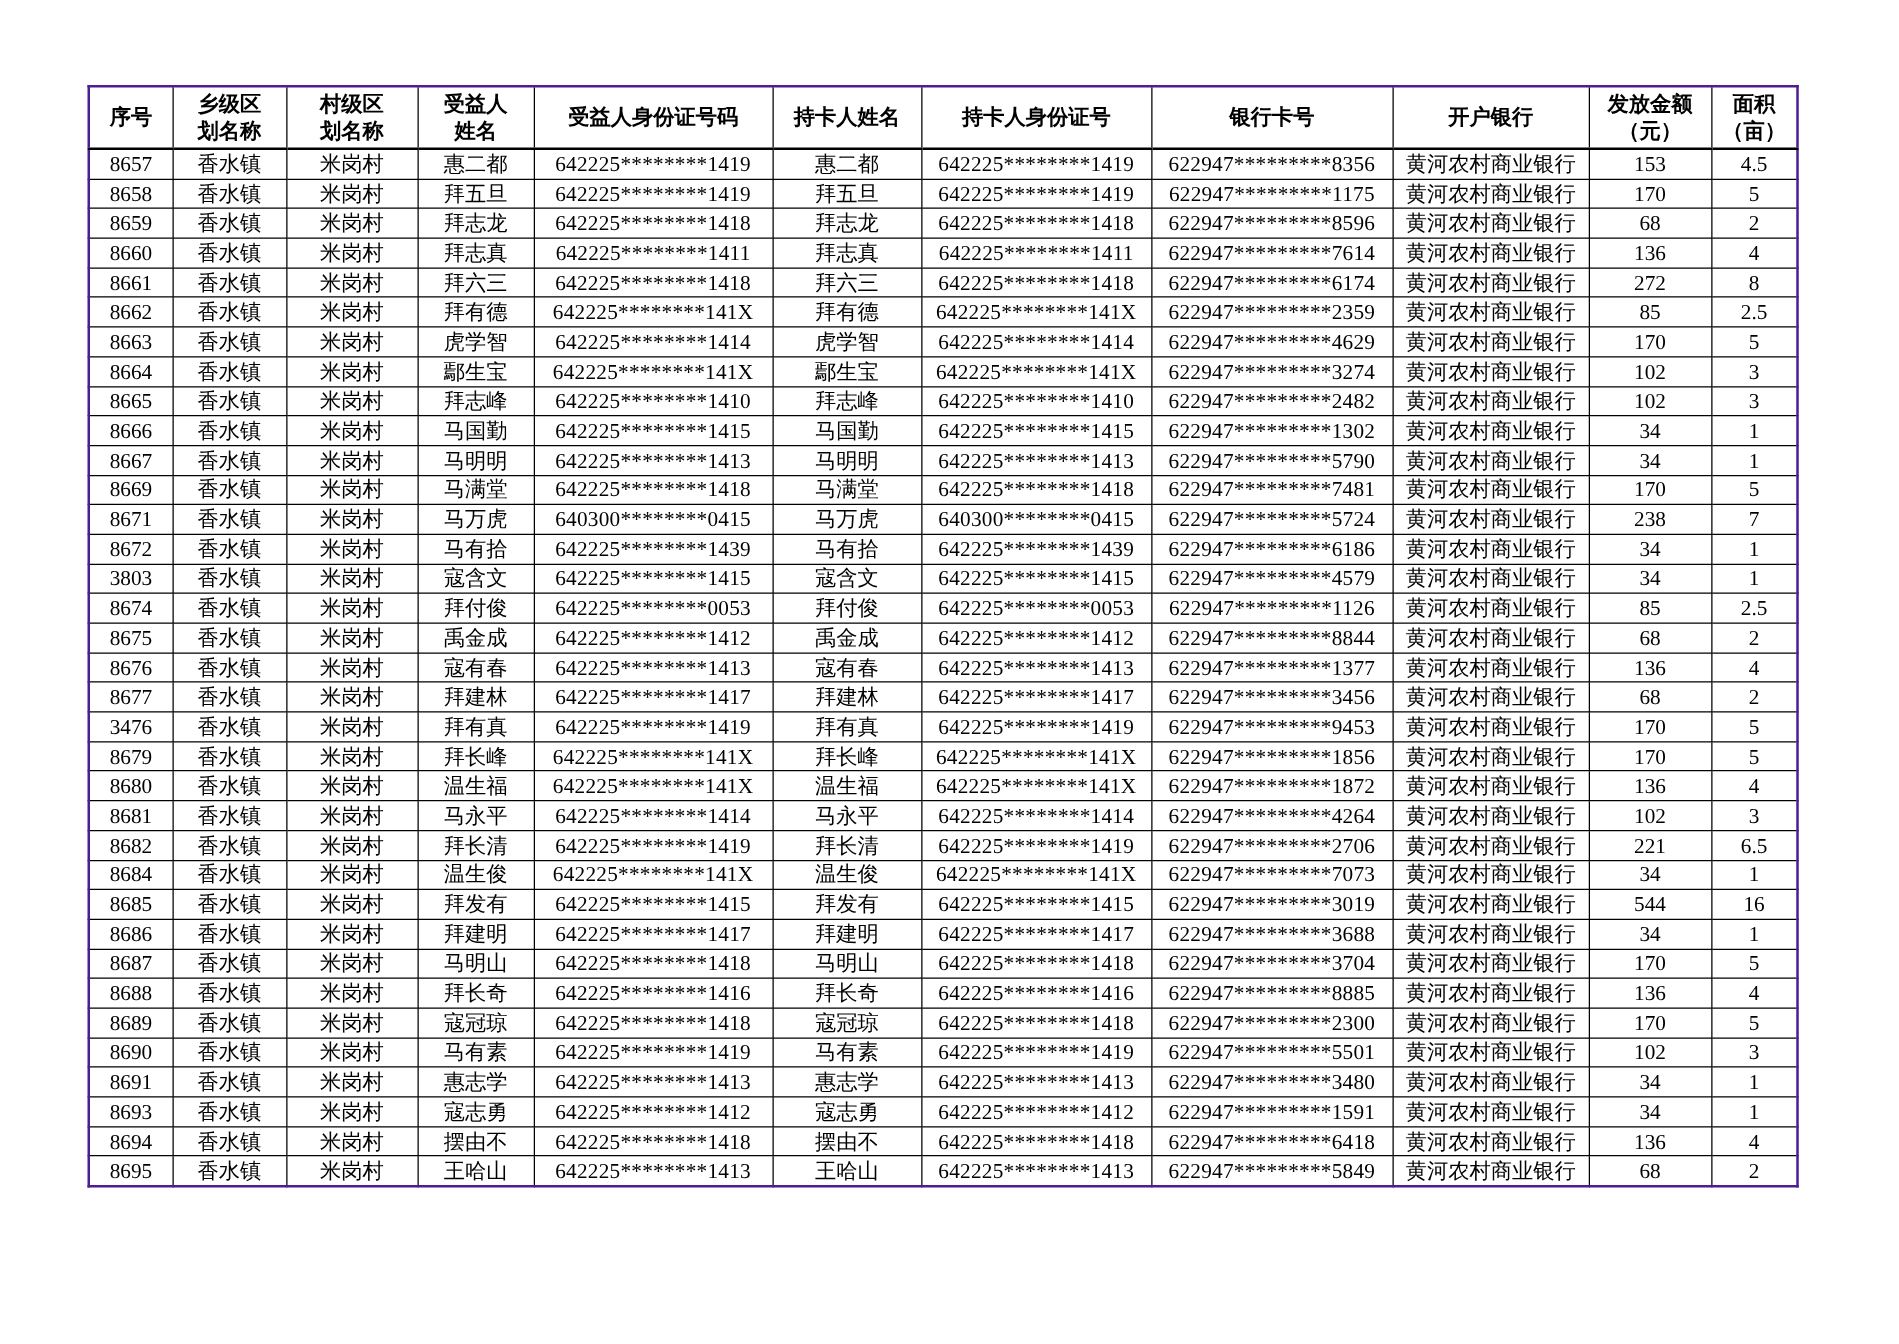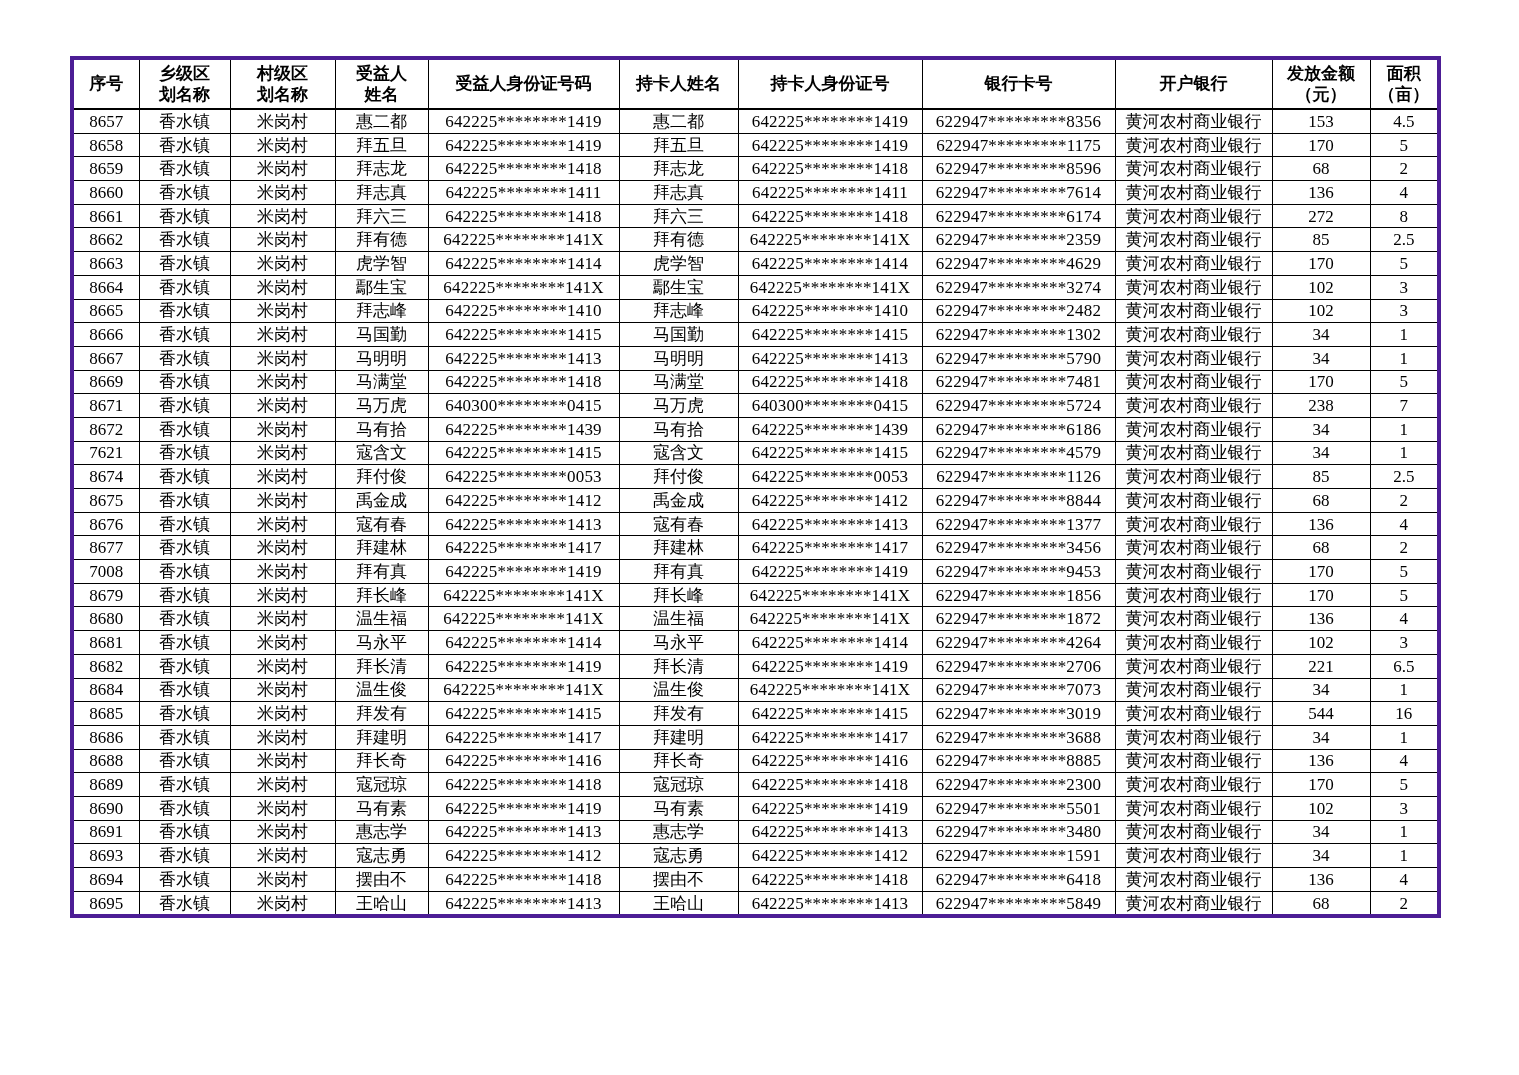--- a/index.html
+++ b/index.html
@@ -14,25 +14,25 @@
   .page {
     position: relative;
     width: 1519px;
     height: 1075px;
     background: #ffffff;
     overflow: hidden;
   }
   table.subsidy {
     position: absolute;
     left: 70px;
-    top: 56px;
+    top: 68px;
     width: 1367px;
     border-collapse: collapse;
     table-layout: fixed;
-    border: 4px solid #4c1d95;
+    border: 2px solid #4c1d95;
   }
   table.subsidy th, table.subsidy td {
     border: 1px solid #000000;
     text-align: center;
     vertical-align: middle;
     padding: 0 1px;
     overflow: hidden;
     white-space: nowrap;
     font-size: 17px;
   }
@@ -268,21 +268,21 @@
           <td class="c-beneficiary-name">马有拾</td>
           <td class="c-beneficiary-id">642225********1439</td>
           <td class="c-cardholder-name">马有拾</td>
           <td class="c-cardholder-id">642225********1439</td>
           <td class="c-bank-card">622947*********6186</td>
           <td class="c-bank">黄河农村商业银行</td>
           <td class="c-amount">34</td>
           <td class="c-area">1</td>
         </tr>
         <tr>
-          <td class="c-seq">7621</td>
+          <td class="c-seq">3803</td>
           <td class="c-township">香水镇</td>
           <td class="c-village">米岗村</td>
           <td class="c-beneficiary-name">寇含文</td>
           <td class="c-beneficiary-id">642225********1415</td>
           <td class="c-cardholder-name">寇含文</td>
           <td class="c-cardholder-id">642225********1415</td>
           <td class="c-bank-card">622947*********4579</td>
           <td class="c-bank">黄河农村商业银行</td>
           <td class="c-amount">34</td>
           <td class="c-area">1</td>
@@ -333,21 +333,21 @@
           <td class="c-beneficiary-name">拜建林</td>
           <td class="c-beneficiary-id">642225********1417</td>
           <td class="c-cardholder-name">拜建林</td>
           <td class="c-cardholder-id">642225********1417</td>
           <td class="c-bank-card">622947*********3456</td>
           <td class="c-bank">黄河农村商业银行</td>
           <td class="c-amount">68</td>
           <td class="c-area">2</td>
         </tr>
         <tr>
-          <td class="c-seq">7008</td>
+          <td class="c-seq">3476</td>
           <td class="c-township">香水镇</td>
           <td class="c-village">米岗村</td>
           <td class="c-beneficiary-name">拜有真</td>
           <td class="c-beneficiary-id">642225********1419</td>
           <td class="c-cardholder-name">拜有真</td>
           <td class="c-cardholder-id">642225********1419</td>
           <td class="c-bank-card">622947*********9453</td>
           <td class="c-bank">黄河农村商业银行</td>
           <td class="c-amount">170</td>
           <td class="c-area">5</td>
@@ -437,20 +437,33 @@
           <td class="c-beneficiary-name">拜建明</td>
           <td class="c-beneficiary-id">642225********1417</td>
           <td class="c-cardholder-name">拜建明</td>
           <td class="c-cardholder-id">642225********1417</td>
           <td class="c-bank-card">622947*********3688</td>
           <td class="c-bank">黄河农村商业银行</td>
           <td class="c-amount">34</td>
           <td class="c-area">1</td>
         </tr>
         <tr>
+          <td class="c-seq">8687</td>
+          <td class="c-township">香水镇</td>
+          <td class="c-village">米岗村</td>
+          <td class="c-beneficiary-name">马明山</td>
+          <td class="c-beneficiary-id">642225********1418</td>
+          <td class="c-cardholder-name">马明山</td>
+          <td class="c-cardholder-id">642225********1418</td>
+          <td class="c-bank-card">622947*********3704</td>
+          <td class="c-bank">黄河农村商业银行</td>
+          <td class="c-amount">170</td>
+          <td class="c-area">5</td>
+        </tr>
+        <tr>
           <td class="c-seq">8688</td>
           <td class="c-township">香水镇</td>
           <td class="c-village">米岗村</td>
           <td class="c-beneficiary-name">拜长奇</td>
           <td class="c-beneficiary-id">642225********1416</td>
           <td class="c-cardholder-name">拜长奇</td>
           <td class="c-cardholder-id">642225********1416</td>
           <td class="c-bank-card">622947*********8885</td>
           <td class="c-bank">黄河农村商业银行</td>
           <td class="c-amount">136</td>

